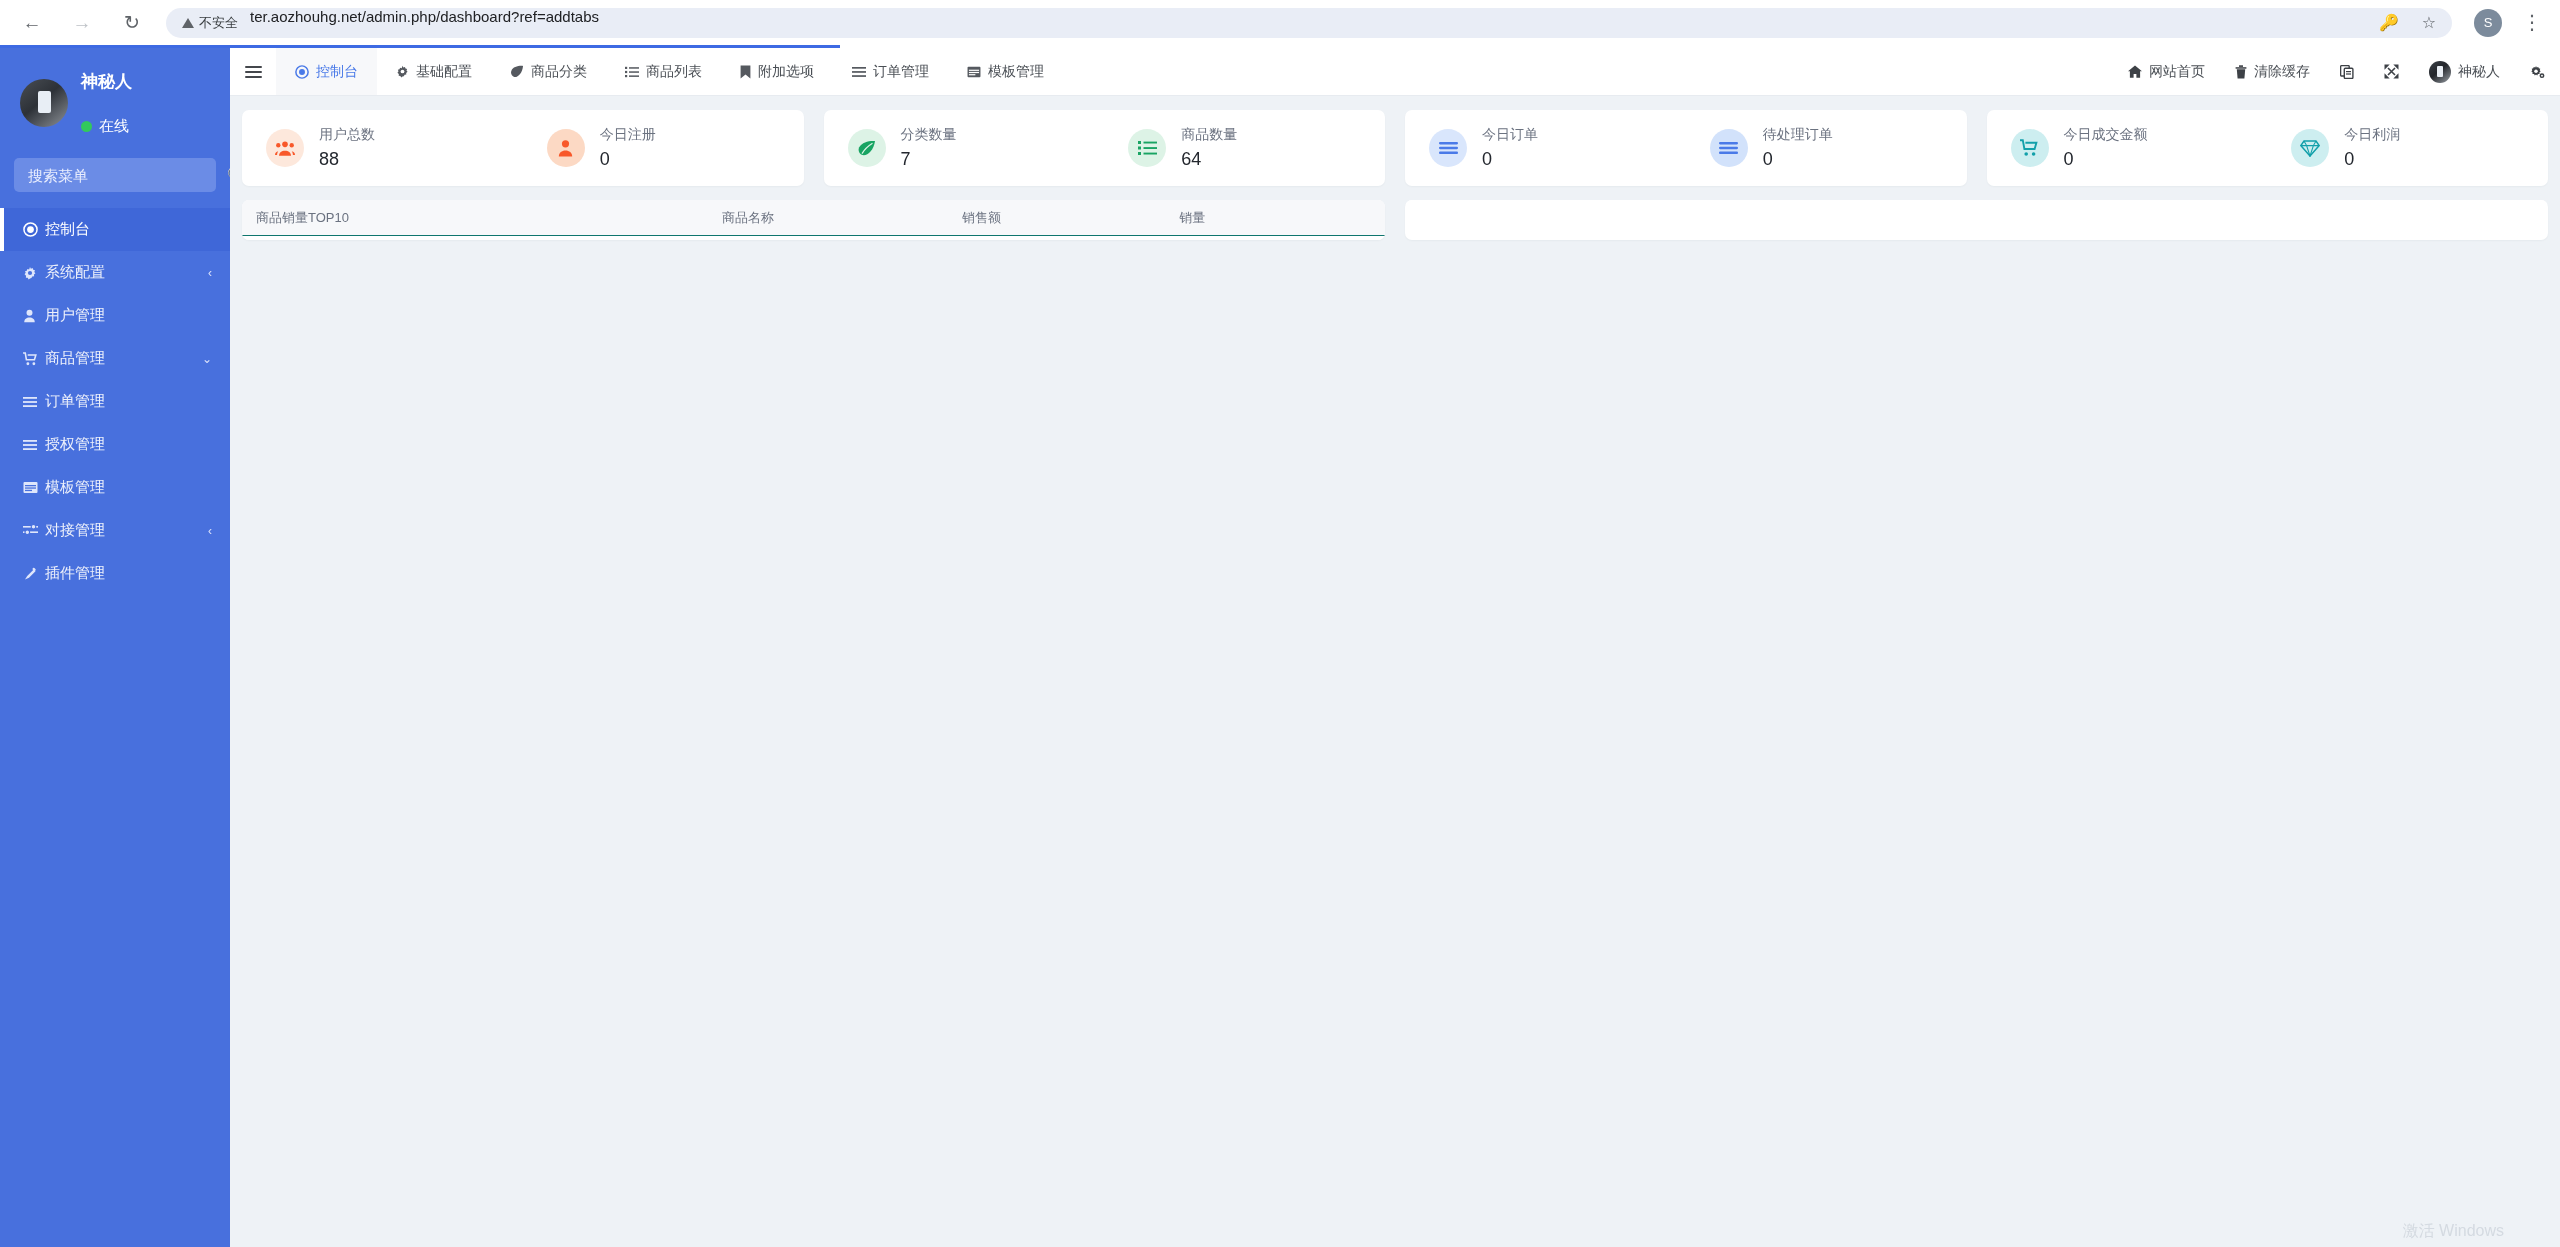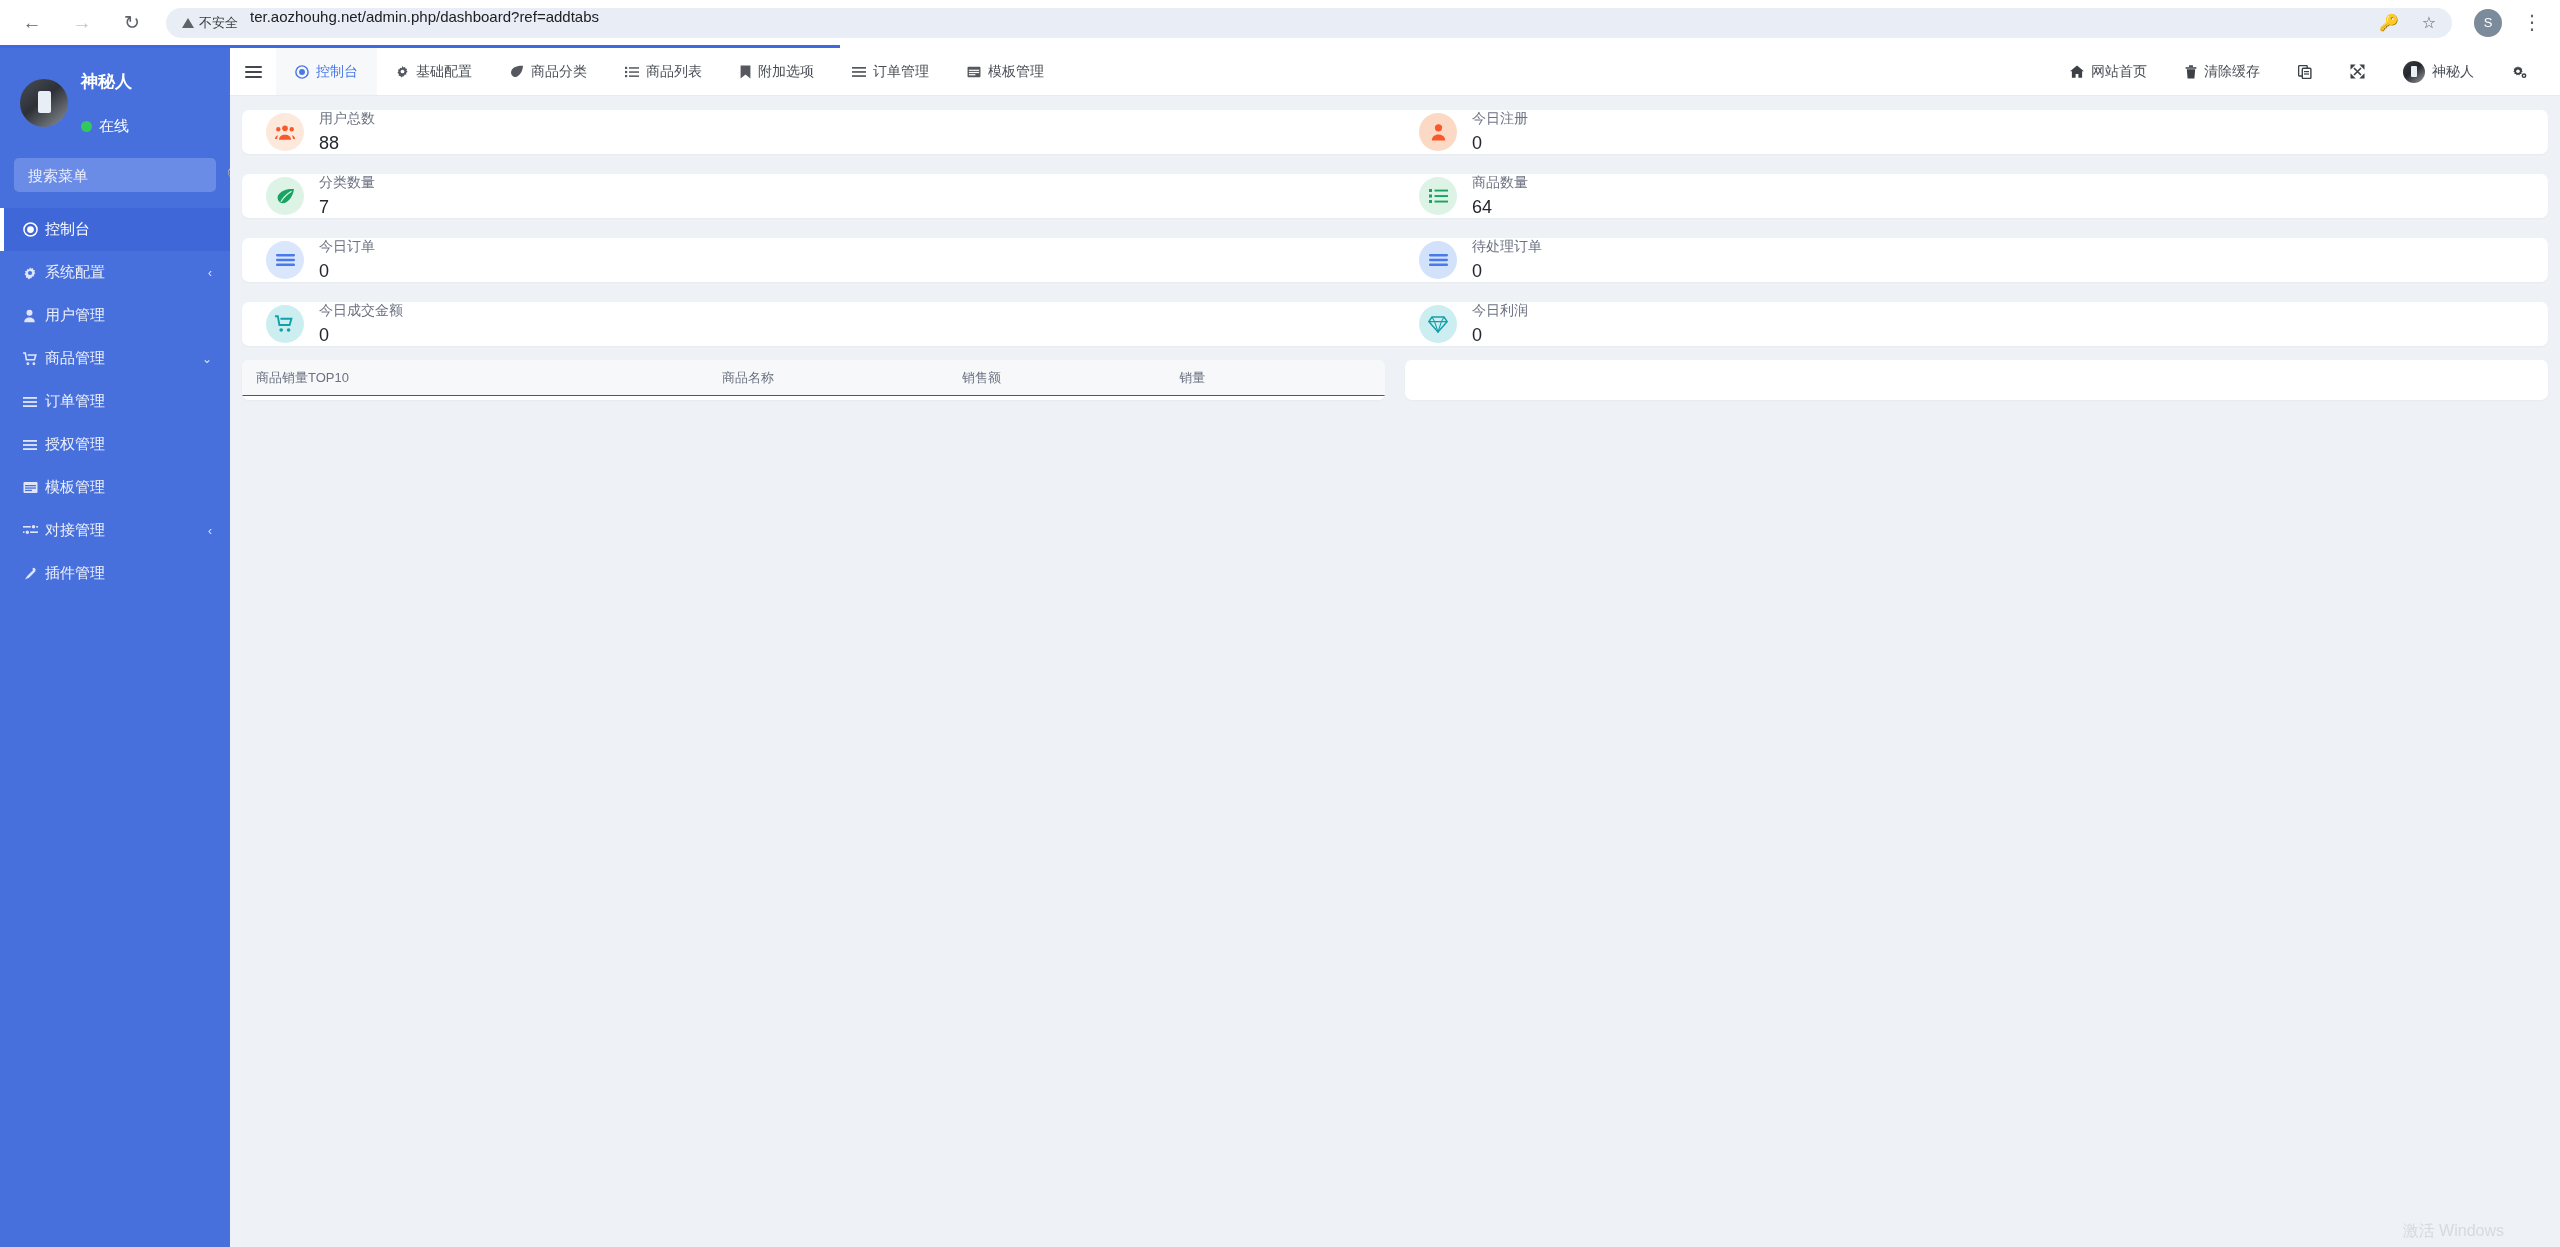--- a/index.html
+++ b/index.html
@@ -171,21 +171,21 @@
     padding: 0 19px;
     font-size: 14px; color: #4a4f55;
     cursor: pointer; white-space: nowrap;
   }
   .tab .t-ico { font-size: 13px; color: #55595f; display: flex; }
   .tab.active { background: #f7f8fa; color: #4a7ae8; }
   .tab.active .t-ico { color: #4a7ae8; }
 
   .topbar-right {
     margin-left: auto; display: flex; align-items: center;
-    padding-right: 18px; gap: 8px;
+    gap: 0;
   }
   .tr-item {
     display: flex; align-items: center; gap: 7px;
     padding: 0 15px; height: 48px;
     font-size: 14px; color: #4a4f55; cursor: pointer; white-space: nowrap;
   }
   .tr-ico { font-size: 13px; display: flex; align-items: center; color: #3d4146; }
   .tr-avatar {
     width: 22px; height: 22px; border-radius: 50%;
     background: linear-gradient(140deg,#3b4046 0%,#23262b 45%,#9aa0a6 100%);
@@ -195,21 +195,21 @@
     content: ""; position: absolute; left: 8px; top: 5px;
     width: 6px; height: 11px; background: #e9eef4; border-radius: 1px;
   }
 
   
   .content {
     flex: 1; overflow: hidden; position: relative;
     padding: 14px 12px 0 12px;
     background: #eef2f6;
   }
-  .cards-row { display: flex; gap: 20px; flex-direction: column; }
+  .cards-row { display: flex; gap: 20px; }
   .card {
     background: #ffffff;
     border-radius: 7px;
     height: 76px;
     display: flex;
     flex: 1;
     box-shadow: 0 1px 2px rgba(30,40,60,.04);
   }
   .stat {
     flex: 1;

